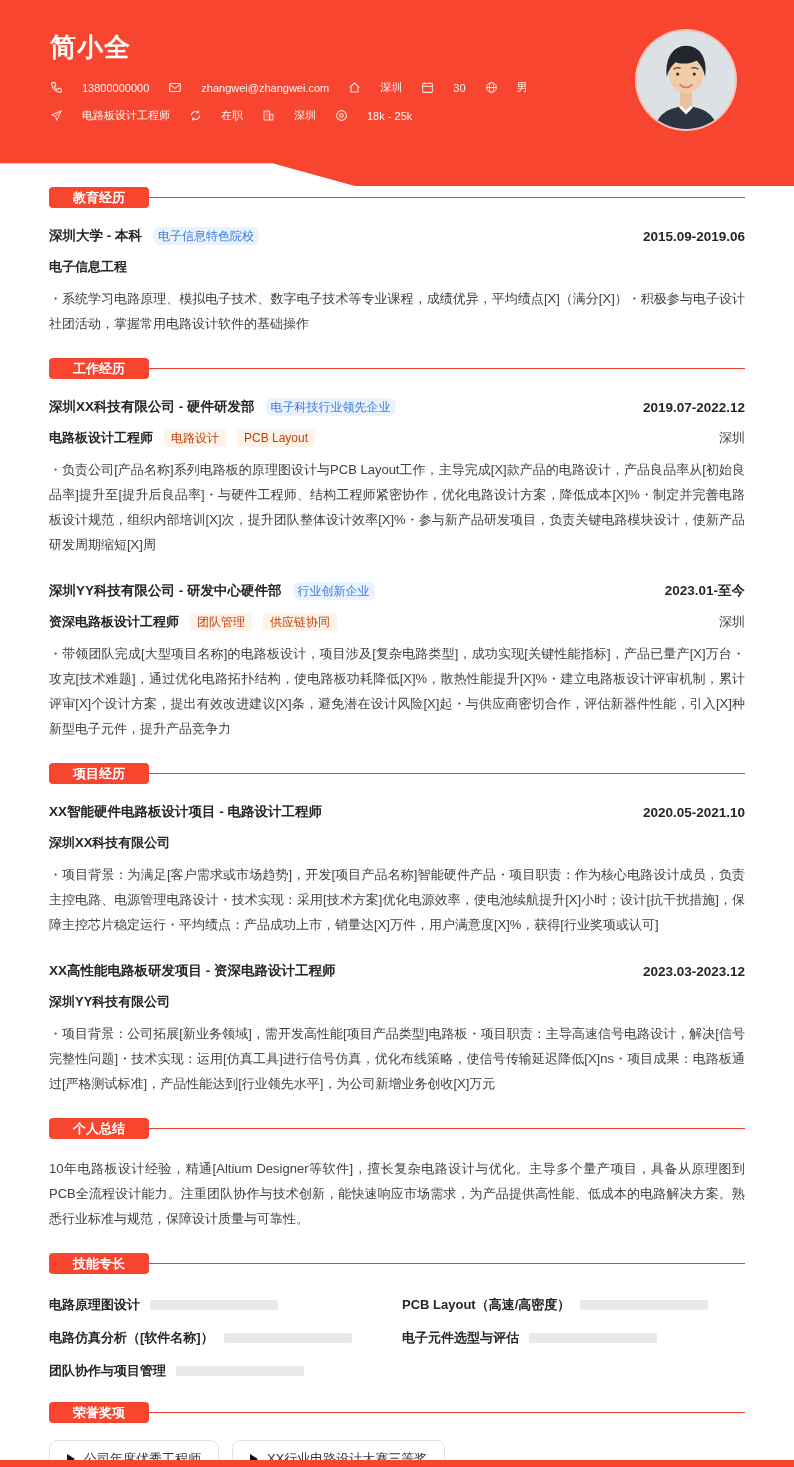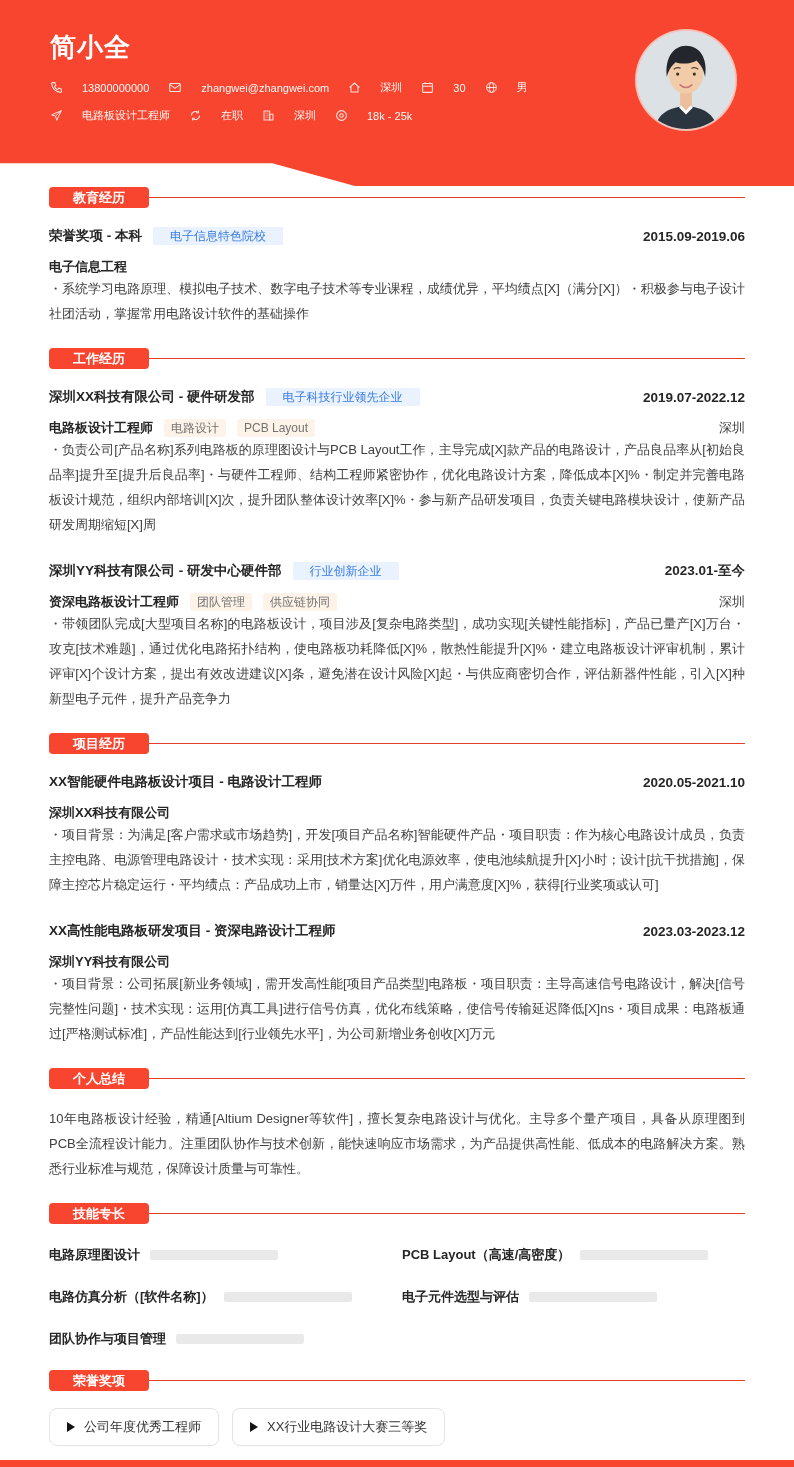--- a/index.html
+++ b/index.html
@@ -34,26 +34,26 @@
   .rule { flex:1; height:1px; background:#E53E2C; }
   .mt-first { margin-top:1px; }
   .mt-sec { margin-top:22px; }
   
   .row { display:flex; align-items:center; justify-content:space-between; margin-top:19px; }
   .row.sub { margin-top:13px; }
   .row-left { display:flex; align-items:center; gap:11px; }
   .ititle { font-size:13.5px; font-weight:bold; color:#262626; }
   .idate { font-size:13.5px; font-weight:bold; color:#262626; }
   .iloc { font-size:13px; color:#404040; }
-  .tag-blue { font-size:12px; color:#3A7BE0; background:#EAF3FD; padding:3px 17px; border-radius:1px; line-height:1; }
-  .tag-orange { font-size:12px; color:#737373; background:#FDF3E8; padding:3px 7px; border-radius:3px; line-height:1; }
-  .detail { font-size:13px; color:#404040; line-height:25px; text-align:justify; }
+  .tag-blue { font-size:12px; color:#3A7BE0; background:#EAF3FD; padding:3px 5px; border-radius:7px; line-height:1; }
+  .tag-orange { font-size:12px; color:#c2410c; background:#FDF3E8; padding:3px 7px; border-radius:3px; line-height:1; }
+  .detail { margin-top:10px; font-size:13px; color:#404040; line-height:25px; text-align:justify; }
   .gap-entry { margin-top:25px; }
   
-  .skills-grid { display:grid; grid-template-columns:353px 1fr; row-gap:24px; margin-top:22px; }
+  .skills-grid { display:grid; grid-template-columns:353px 1fr; row-gap:15px; margin-top:22px; }
   .skill { display:flex; align-items:center; }
   .skill-label { font-size:13px; font-weight:bold; color:#262626; margin-right:10px; white-space:nowrap; }
   .skill-bar { width:128px; height:10px; background:#E9E9E9; border-radius:2px; overflow:hidden; }
   .skill-fill { height:100%; background:#F8452F; clip-path:polygon(0 0,100% 0,calc(100% - 6px) 100%,0 100%); }
   
   .honor-row { display:flex; gap:13px; margin-top:17px; }
   .honor-btn {
     display:flex; align-items:center; gap:9px; background:#fff;
     border:1px solid #E3E3E3; border-radius:8px; padding:9px 17px;
     font-size:13px; color:#333; cursor:pointer;
@@ -173,21 +173,21 @@
 
 <div class="page">
 
   <div class="mt-first">
     <div class="sec-head">
       <span class="badge">教育经历</span>
       <span class="rule"></span>
     </div>
     <div class="row">
       <div class="row-left">
-        <span class="ititle">荣誉奖项 - 本科</span>
+        <span class="ititle">深圳大学 - 本科</span>
         <span class="tag-blue">电子信息特色院校</span>
       </div>
       <span class="idate">2015.09-2019.06</span>
     </div>
     <div class="row sub">
       <span class="ititle" style="font-size:13px;">电子信息工程</span>
     </div>
     <div class="detail">・系统学习电路原理、模拟电子技术、数字电子技术等专业课程，成绩优异，平均绩点[X]（满分[X]）・积极参与电子设计社团活动，掌握常用电路设计软件的基础操作</div>
   </div>
 

